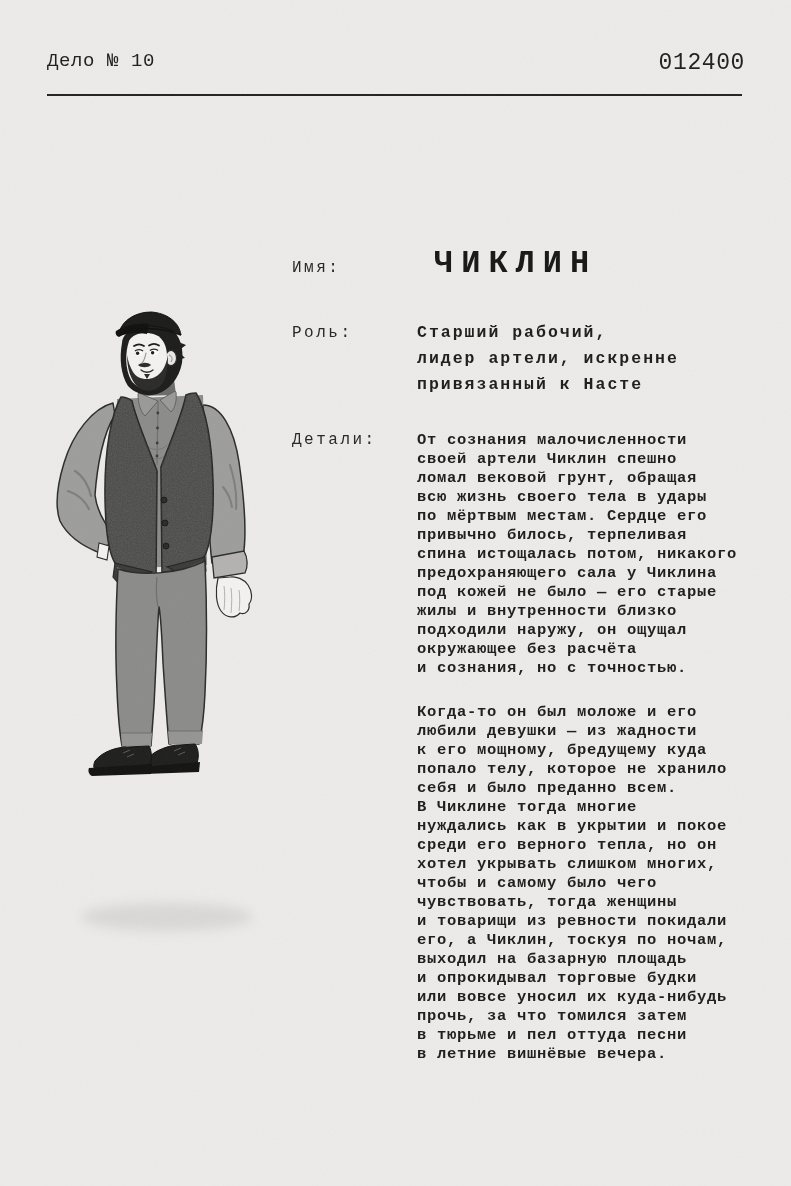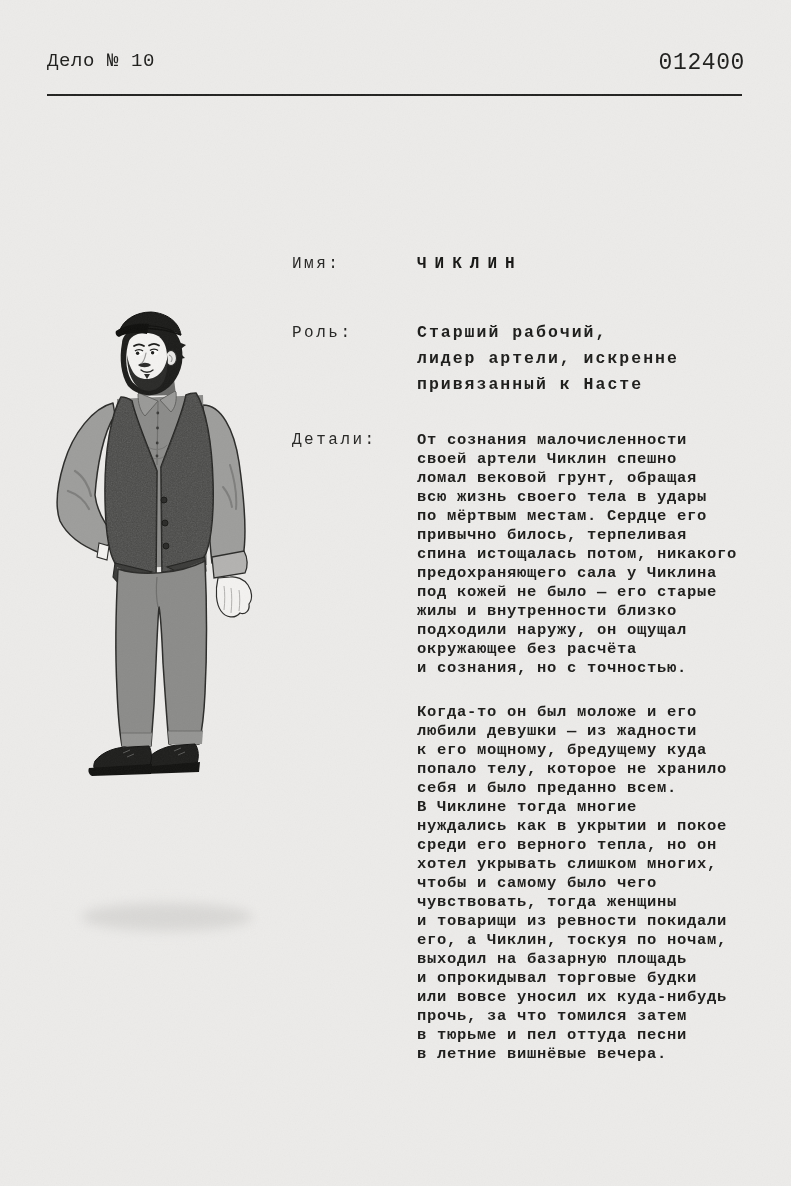--- a/index.html
+++ b/index.html
@@ -14,25 +14,25 @@
     color:#1e1e1c;
   }
   .hdr-left  { position:absolute; left:47px;  top:50px; font-size:19px; letter-spacing:.6px; font-weight:400; }
   .hdr-right { position:absolute; right:46px; top:50px; font-size:23px; letter-spacing:.6px; font-weight:400; }
   .rule { position:absolute; left:47px; top:94px; width:695px; height:2px; background:#222220; }
 
   .portrait { position:absolute; left:55px; top:295px; width:225px; height:660px; }
 
   .row { position:absolute; left:292px; display:flex; align-items:baseline; }
   .lbl { width:125px; flex:0 0 125px; font-size:16px; letter-spacing:2.5px; font-weight:400; color:#262624; }
-  .row-name    { top:250px; }
+  .row-name    { top:250px;gap:17px; }
   .row-role    { top:320px; }
   .row-details { top:431px; }
   .val-name {
-    font-size:16px; font-weight:700; letter-spacing:8px; line-height:28px; color:#161614;
+    font-size:32px; font-weight:700; letter-spacing:8px; line-height:28px; color:#161614;
   }
   .val-role {
     font-size:16.5px; font-weight:700; letter-spacing:2px; line-height:26px;
     white-space:pre-line; width:340px; color:#1c1c1a;
   }
   .val-details { width:345px; }
   .val-details p {
     margin:0; font-size:15.5px; font-weight:700; letter-spacing:.7px; line-height:19px;
     white-space:pre-line; color:#1c1c1a;
   }

